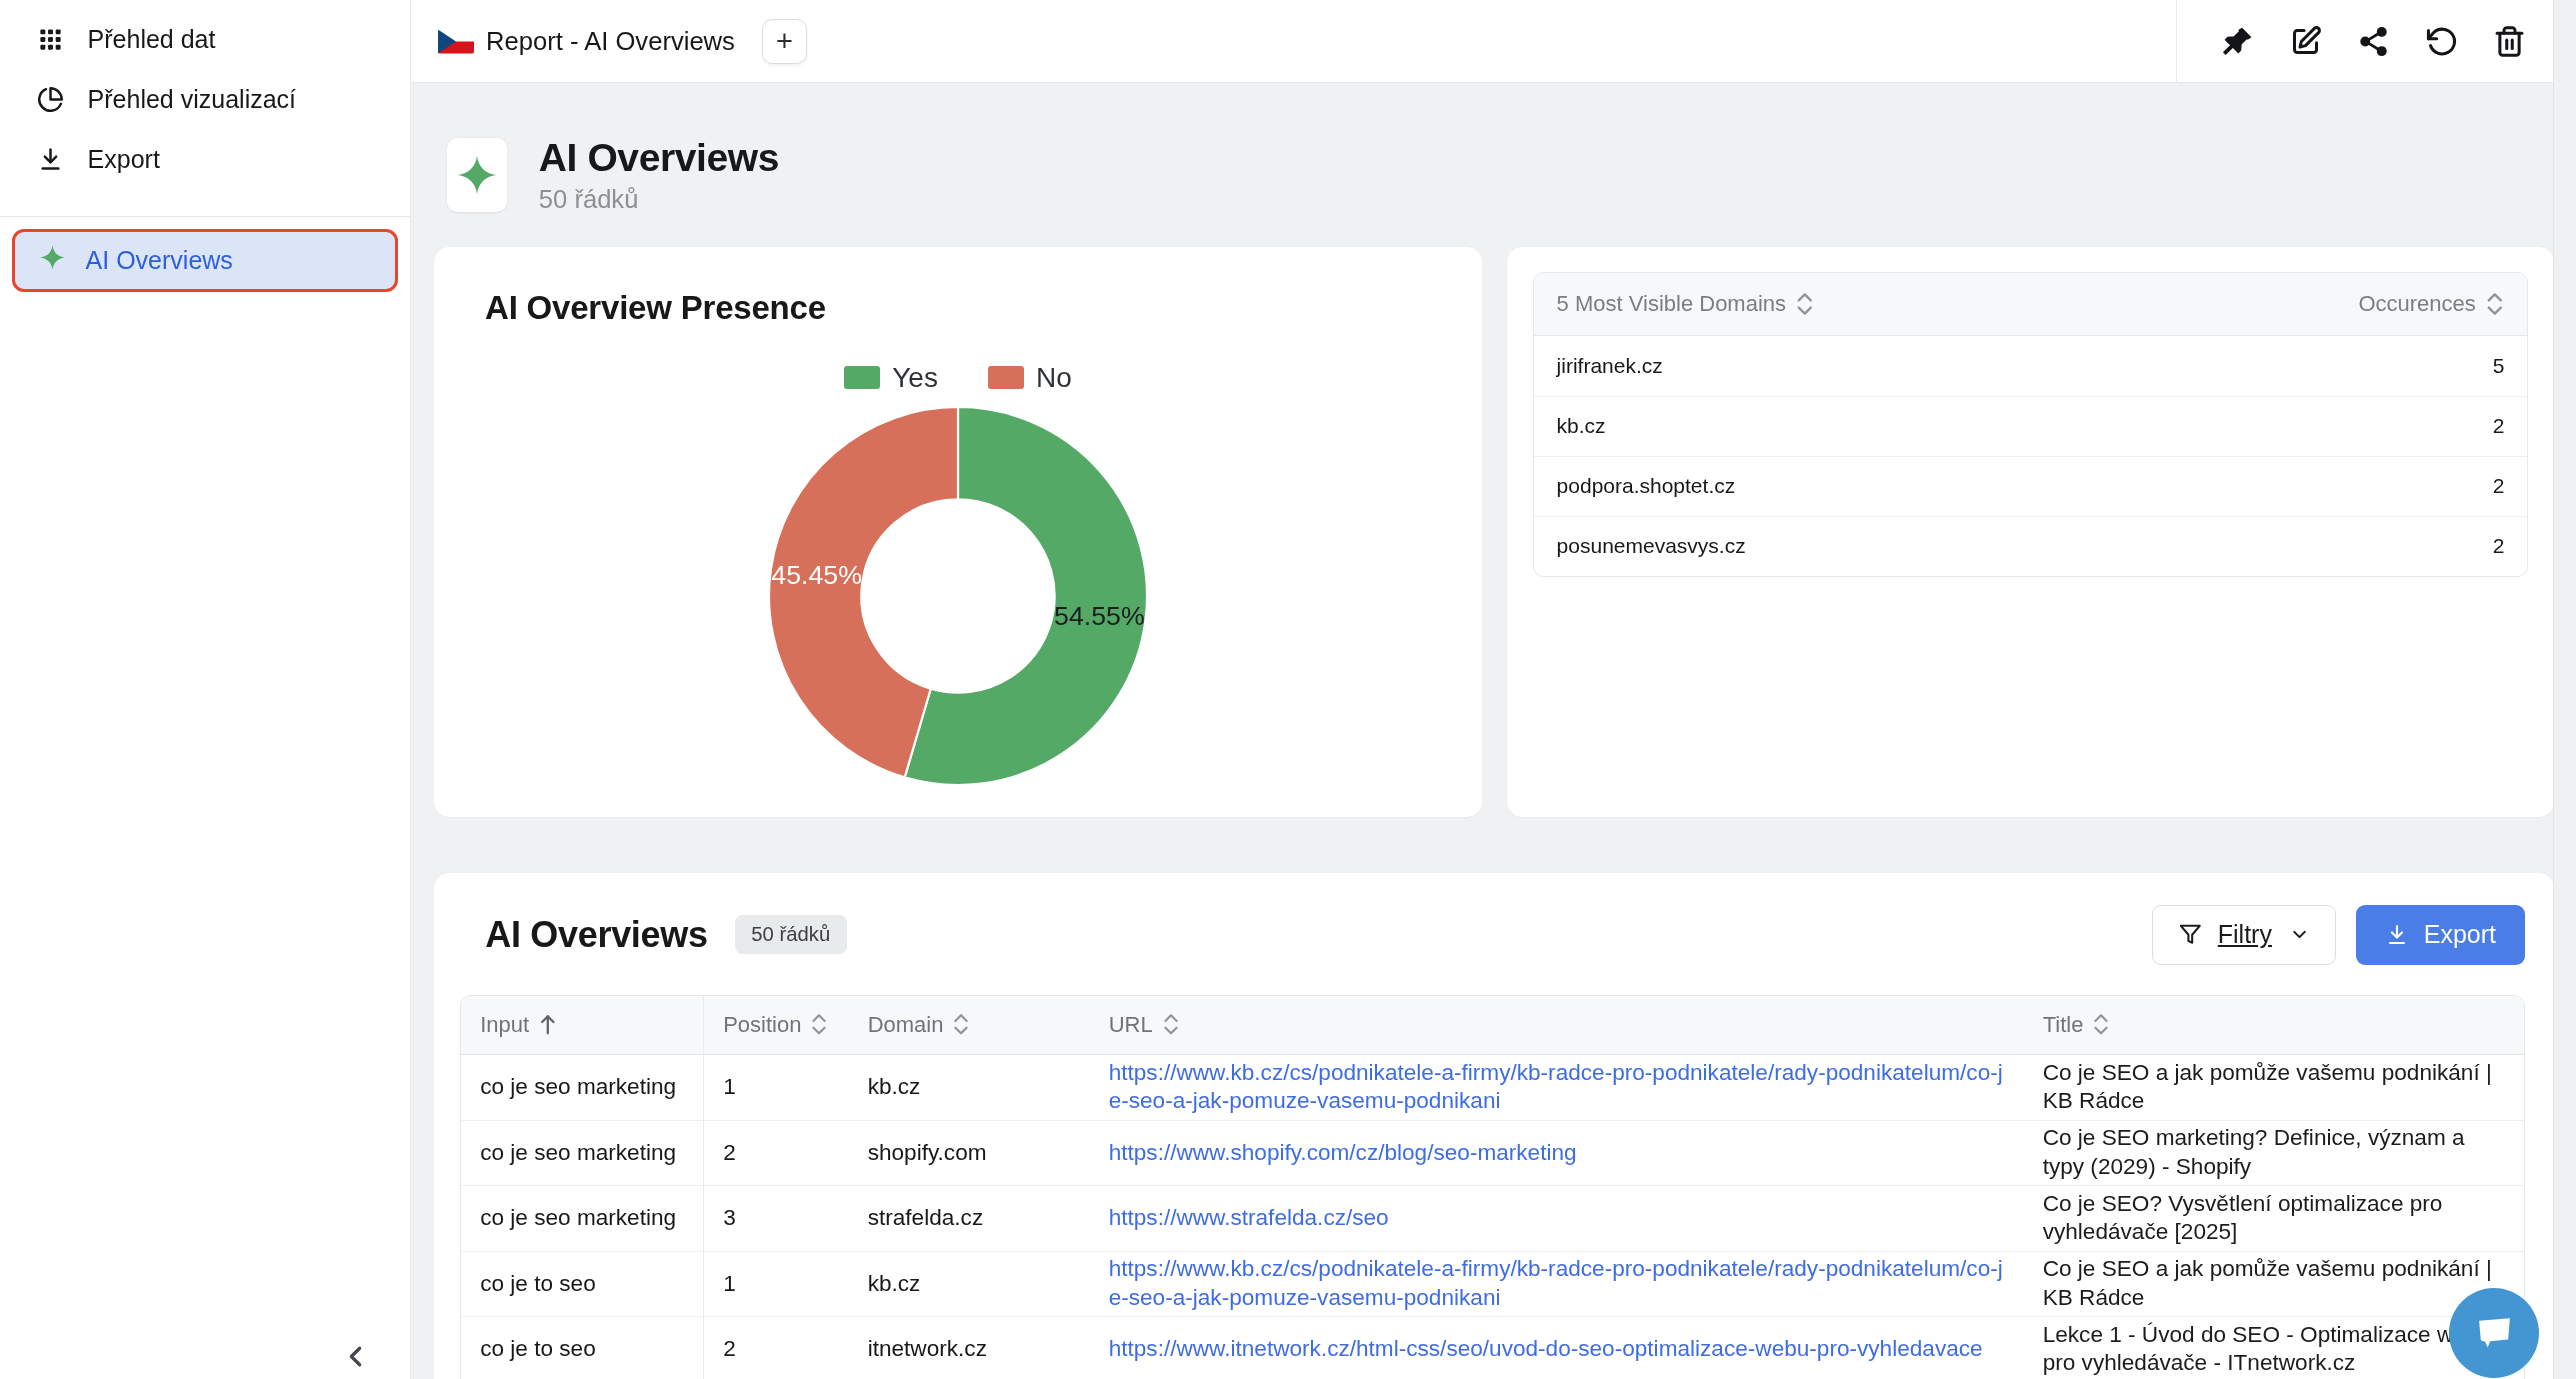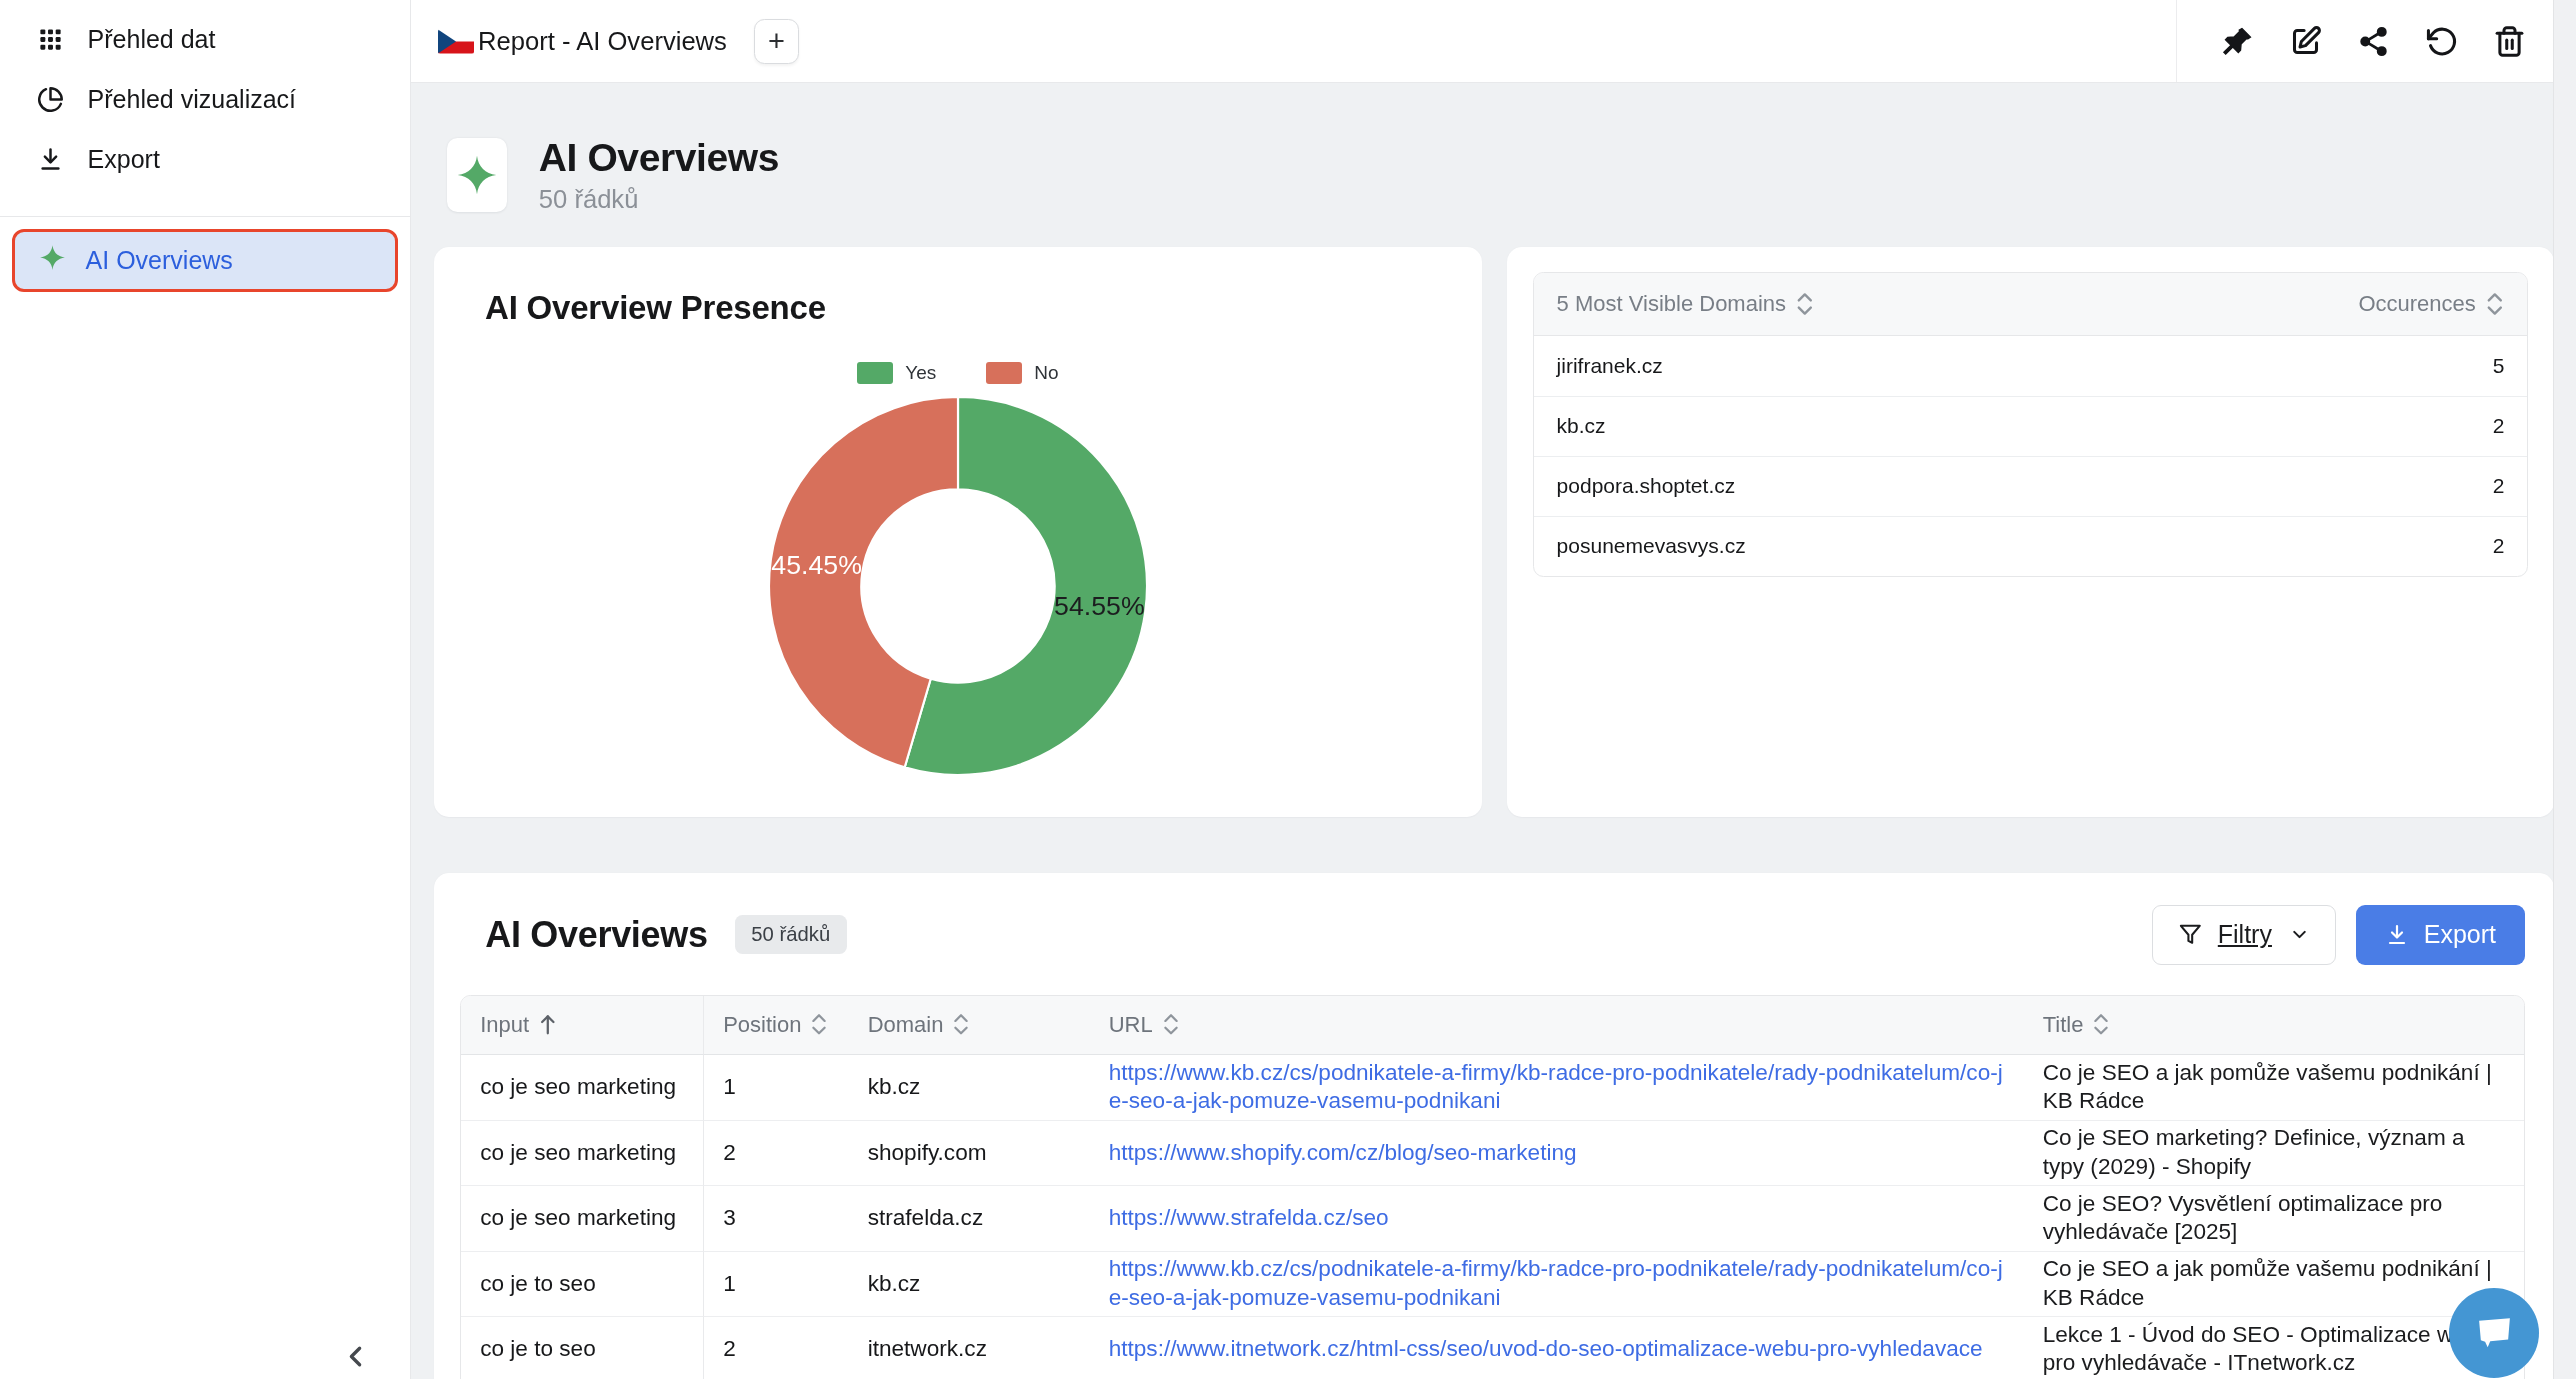--- a/index.html
+++ b/index.html
@@ -20,21 +20,21 @@
     font-size:25px; font-weight:500; color:#2c5fdd; cursor:pointer; }
   .active-item svg { width:27px; height:27px; }
   .collapse-btn { position:absolute; bottom:4.5px; right:38px; background:none; border:none;
     padding:0; cursor:pointer; }
   .collapse-btn svg { width:33px; height:33px; stroke:#45494e; }
 
   
   .main { flex:1; min-width:0; display:flex; flex-direction:column; }
   .topbar { height:83px; background:#fff; border-bottom:1.5px solid #e8e9eb;
     display:flex; align-items:center; padding:0 0 0 27px; flex-shrink:0; }
-  .report-tab { display:flex; align-items:center; gap:4px; font-size:25.6px; font-weight:500; cursor:pointer; }
+  .report-tab { display:flex; align-items:center; gap:12px; font-size:25.6px; font-weight:500; cursor:pointer; }
   .flag { width:36px; height:25px; border-radius:2.3px; overflow:hidden; display:inline-block; }
   .add-tab { margin-left:27px; width:45px; height:45px; border:1.5px solid #dadcdf; border-radius:10.5px;
     background:#fff; box-shadow:0 1.5px 3px rgba(0,0,0,.05); font-size:29px; color:#2c2e31;
     display:flex; align-items:center; justify-content:center; cursor:pointer; line-height:1; }
   .topbar-actions { margin-left:auto; height:100%; display:flex; align-items:center; gap:35px;
     border-left:1.5px solid #ececee; padding:0 50px 0 44px; }
   .icon-btn { background:none; border:none; padding:0; cursor:pointer; display:flex; }
   .icon-btn svg { width:33px; height:33px; stroke:#141518; }
 
   .content { flex:1; padding:53px 21px 0 23px; position:relative; }
@@ -46,21 +46,21 @@
   .sparkle-tile svg { width:42px; height:42px; }
   .page-title { margin:0; font-size:39px; font-weight:700; letter-spacing:-0.4px; }
   .page-subtitle { font-size:25.6px; color:#8b9097; margin-top:4.5px; }
 
   
   .cards-row { display:flex; gap:25px; margin-bottom:56px; }
   .card { background:#fff; border-radius:15px; box-shadow:0 0.8px 1.5px rgba(16,24,40,.04); }
   .chart-card { width:1048px; height:570px; padding:42px 51px 0 51px; }
   .chart-title { margin:0; font-size:33px; font-weight:700; letter-spacing:-0.2px; }
   .legend { display:flex; justify-content:center; align-items:flex-end; gap:50px;
-    margin-top:35px; font-size:19px; color:#2f3338; }
+    margin-top:35px; font-size:28px; color:#2f3338; }
   .legend-item { display:inline-flex; align-items:center; gap:12px; }
   .swatch { width:36px; height:22.6px; border-radius:3px; display:inline-block; }
   .donut-wrap { display:flex; justify-content:center; margin-top:0; }
   .donut-wrap svg { width:404px; height:404px; }
   .donut-label { font-size:37px; font-weight:400; }
 
   .domains-card { width:1047px; height:570px; padding:25px 26px; }
   .mini-table-wrap { border:0.8px solid #e6e7e9; border-radius:10.5px; overflow:hidden; }
   .mini-table { width:100%; border-collapse:separate; border-spacing:0; }
   .mini-table thead th { background:#f7f8f9; height:63px; font-size:22px; font-weight:500;

